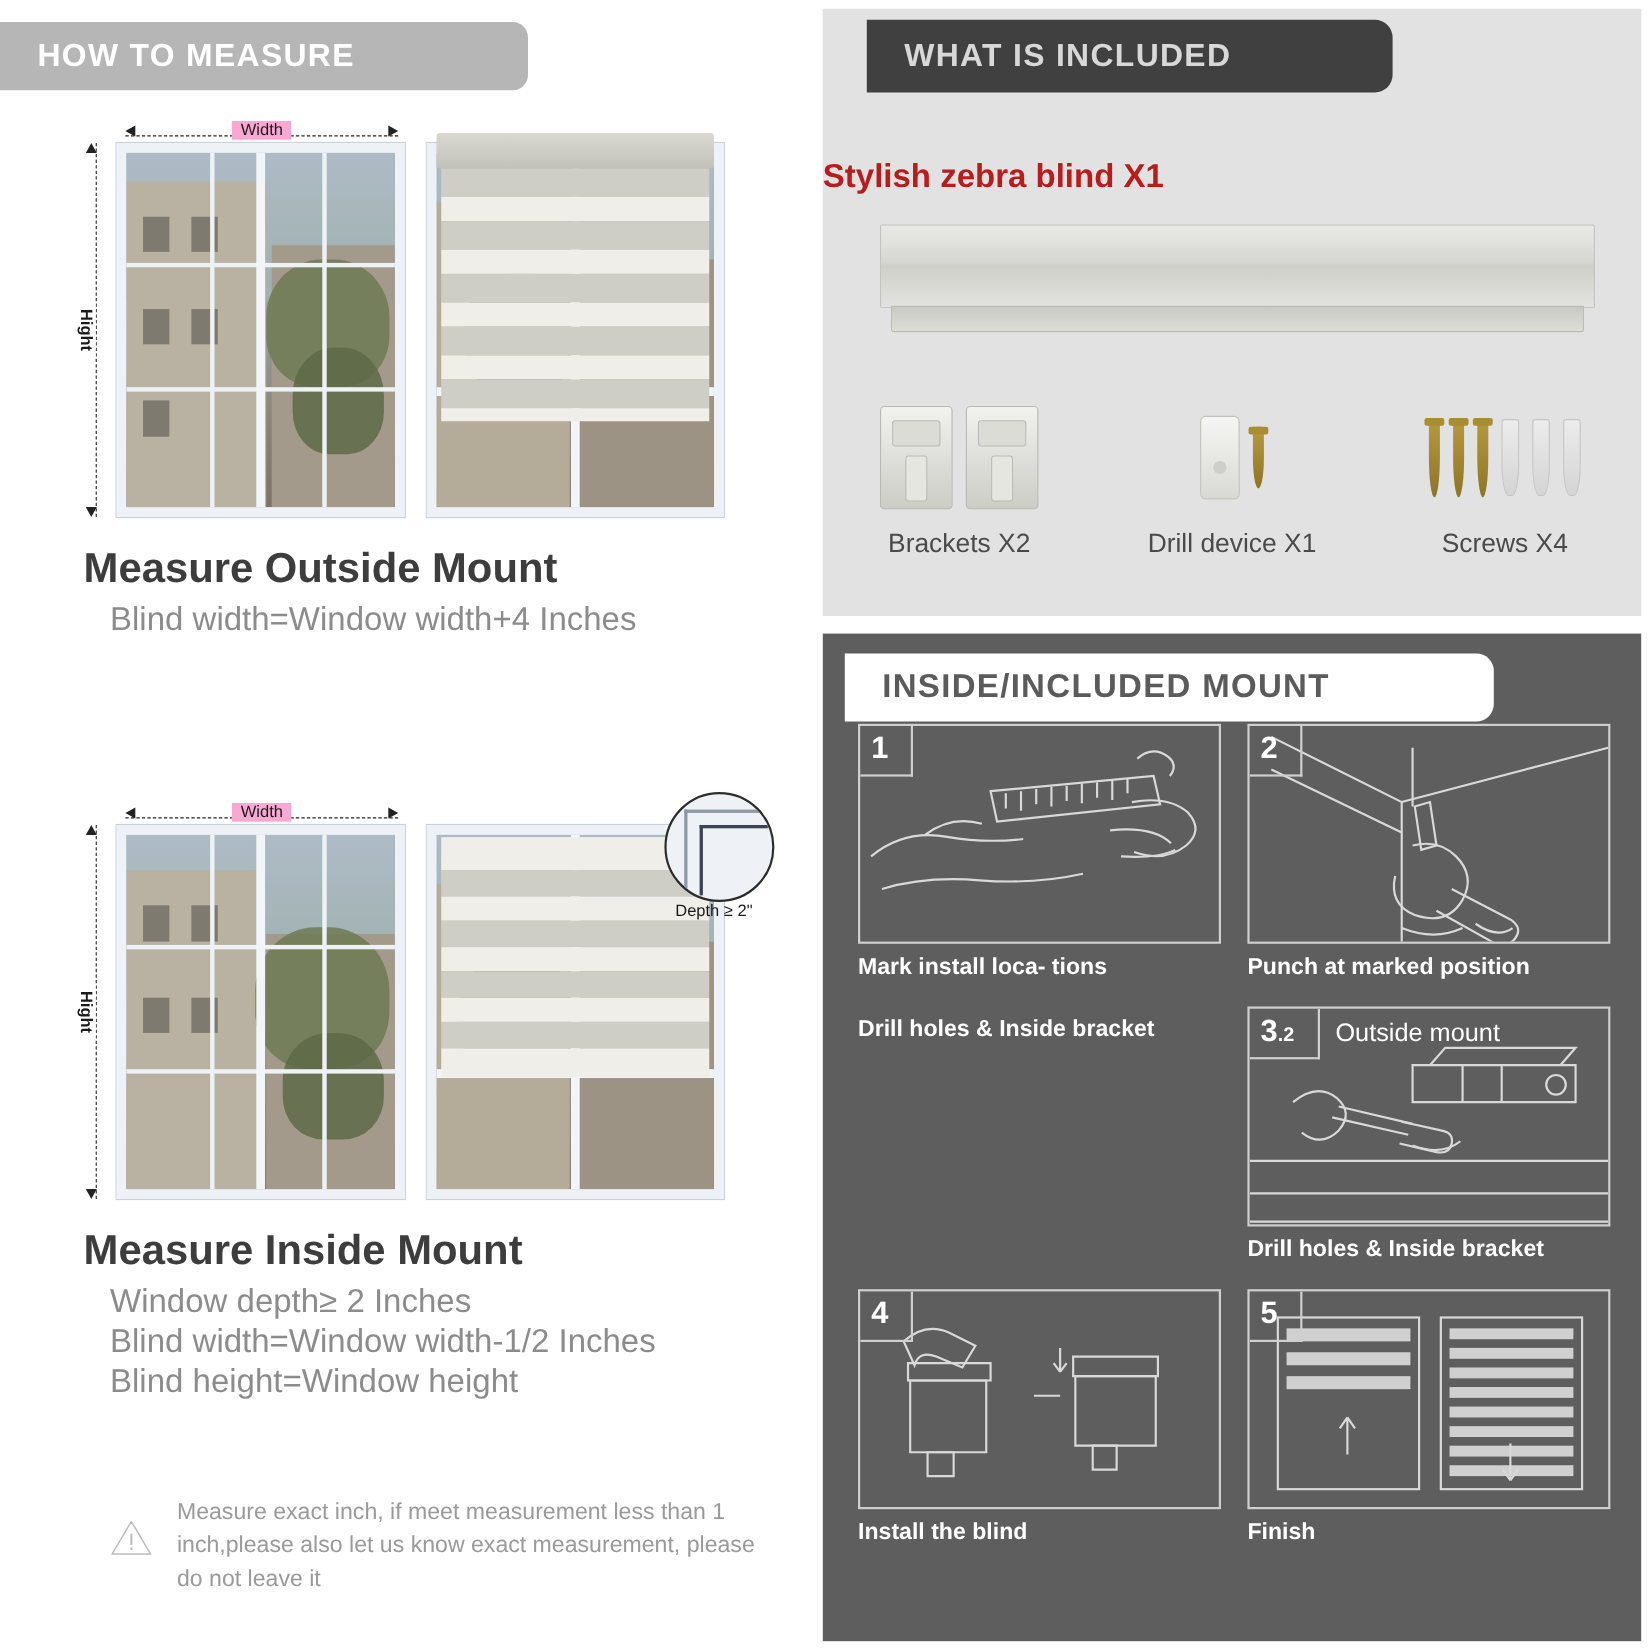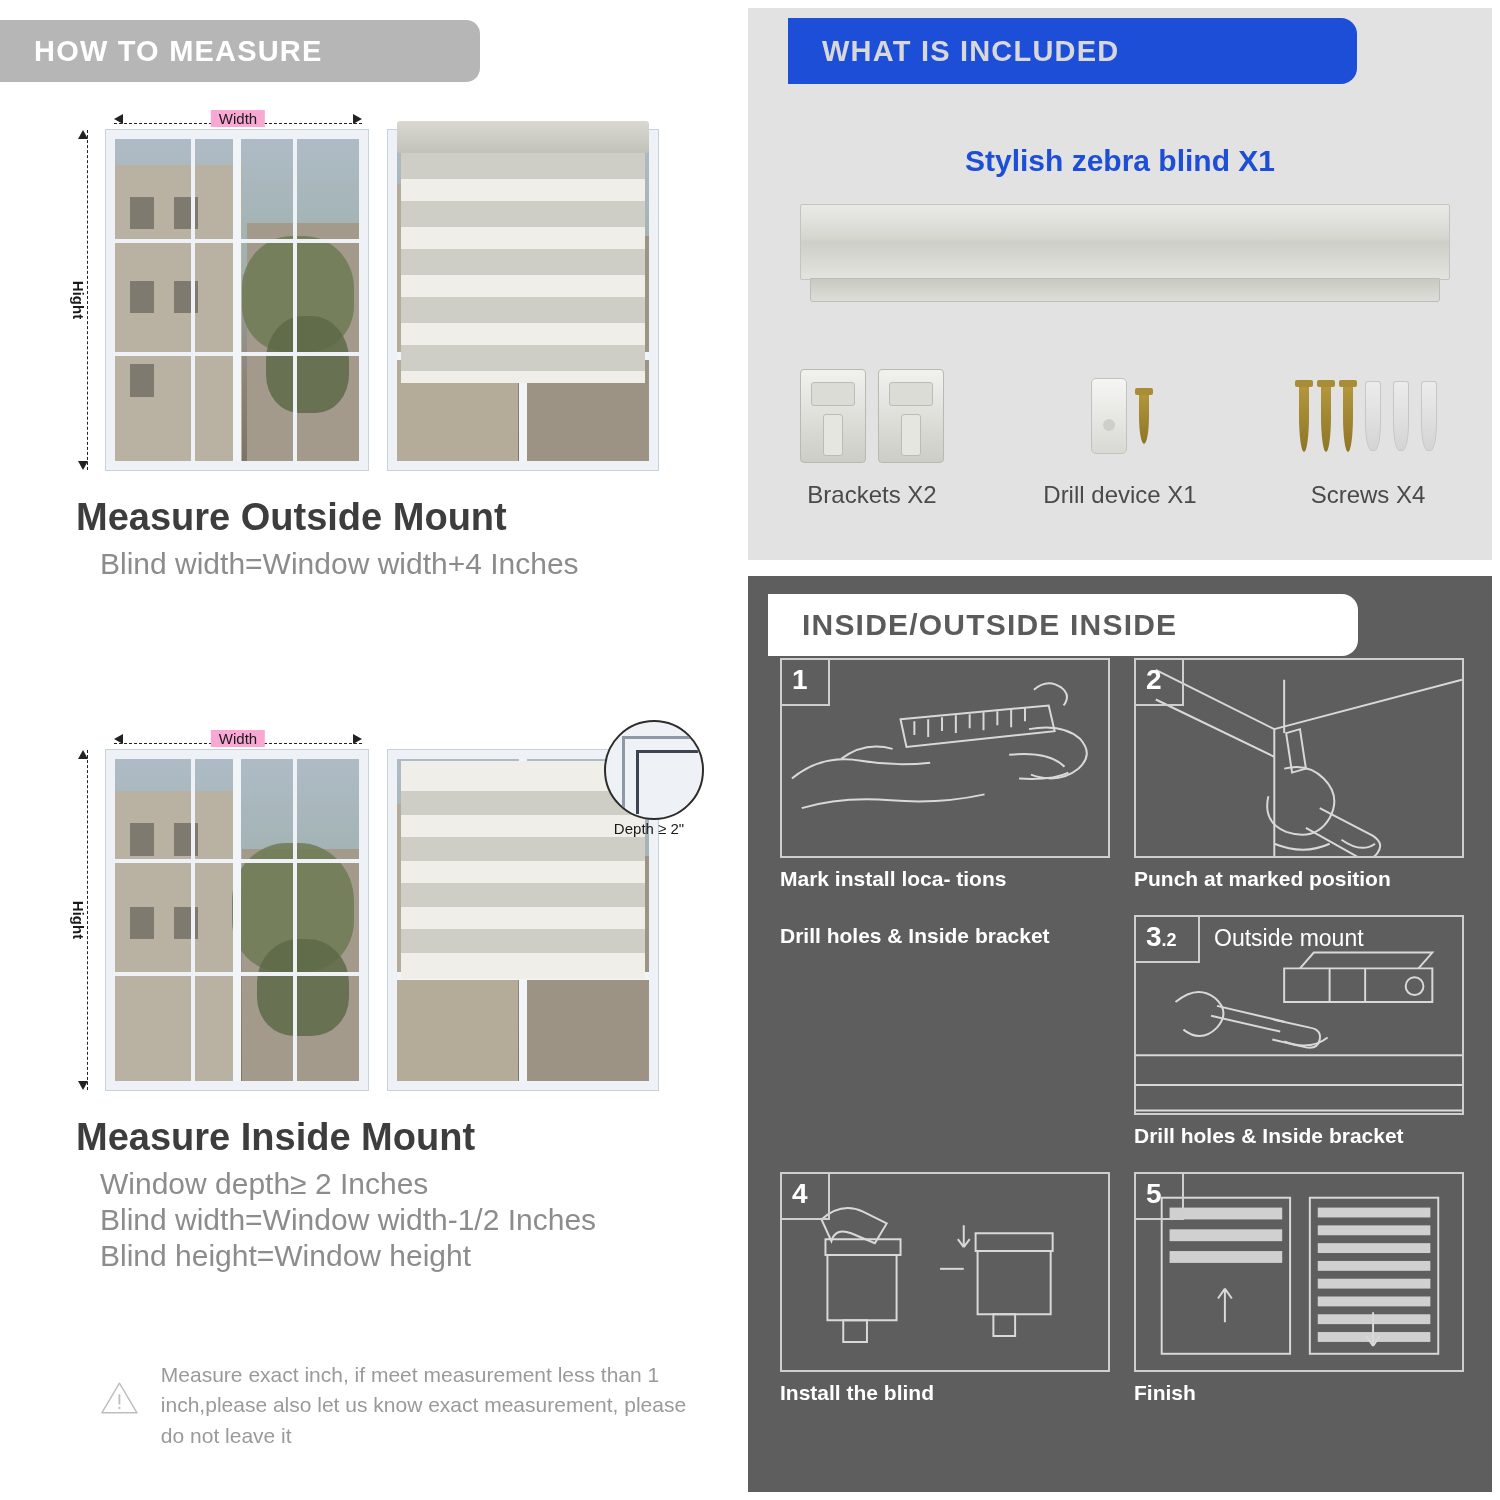--- a/index.html
+++ b/index.html
@@ -46,26 +46,26 @@
   }
   .chip.gray-fill {
     background: #b6b6b6;
     color: #ffffff;
     height: 62px;
     left: 0;
     top: 20px;
     width: 480px;
   }
   .chip.white-fill {
-    background: #1d4ed8;
+    background: #404040;
     color: #d8d8d8;
     height: 66px;
     left: 40px;
     top: 10px;
-    width: 569px;
+    width: 478px;
     border-radius: 0 16px 16px 0;
   }
   .chip.white-fill2 {
     background: #ffffff;
     color: #5b5b5b;
     height: 62px;
     left: 20px;
     top: 18px;
     width: 590px;
     border-radius: 0 16px 16px 0;
@@ -303,23 +303,23 @@
     left: 8px;
     top: 8px;
     width: 744px;
     height: 552px;
     background: #e2e2e2;
   }
   .included-title {
     position: absolute;
     top: 136px;
     width: 100%;
-    text-align: center;
+    text-align: left;
     font-size: 30px;
-    color: #1d4ed8;
+    color: #b91c1c;
     font-weight: bold;
   }
   .rail-big {
     position: absolute;
     left: 52px;
     top: 196px;
     width: 648px;
     height: 74px;
     background: linear-gradient(180deg,#e9e9e6 0%,#d6d6d1 45%,#cfcfc9 50%,#e3e3df 100%);
     border: 1px solid #c4c4be;
@@ -655,21 +655,21 @@
             <div class="anchor"></div>
               <div class="anchor"></div>
               <div class="anchor"></div>
           </div>
           <div class="part-label">Screws X4</div>
         </div>
       </div>
     </div>
 
     <div class="mount-panel">
-      <div class="chip white-fill2">INSIDE/OUTSIDE INSIDE</div>
+      <div class="chip white-fill2">INSIDE/INCLUDED MOUNT</div>
 
       <div class="steps-grid">
 
         <div class="step">
           <div class="step-art">
             <div class="step-num-box"></div>
             <div class="step-num"><span>1</span></div>
             <svg class="line-art" viewBox="0 0 330 200">
               <g fill="none" stroke="#d9d9d9" stroke-width="2">
                 <path d="M10 120 q30 -25 70 -18 q35 6 70 2"></path>

